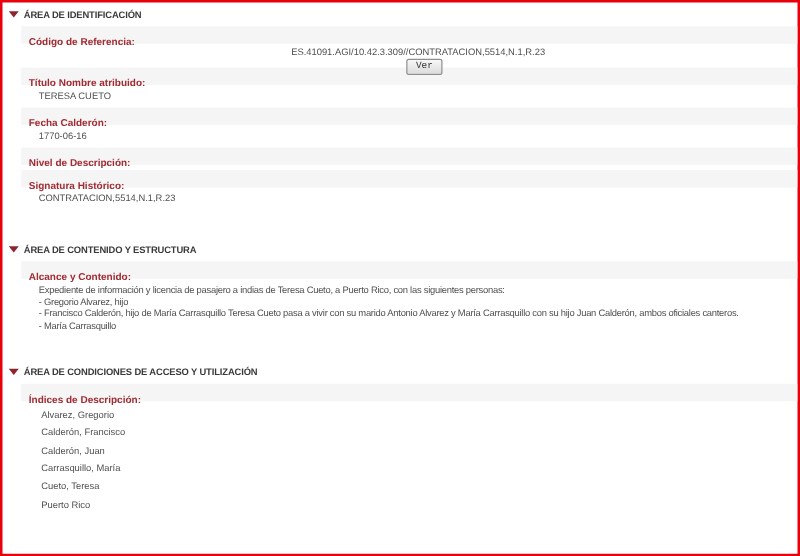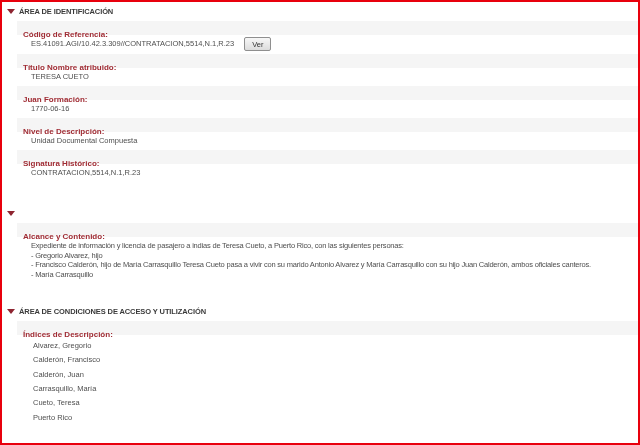--- a/index.html
+++ b/index.html
@@ -52,24 +52,24 @@
   .value-row {
     margin: 0 0 4px 29px;
     font-size: 7.5px;
     color: #4f4f4f;
     line-height: 10px;
     height: 10px;
     display: flex;
     align-items: center;
     white-space: nowrap;
   }
-  .value-row.with-btn { height: 14px; margin-top: -2px; margin-bottom: 2px; }
+  .value-row.with-btn { height: 14px; margin-top: -2px; margin-bottom: 2px; flex-direction: column; }
   .ver-btn {
     margin-left: 10px;
-    font-family: Liberation Sans, sans-serif;
+    font-family: Liberation Mono, monospace;
     font-size: 7.5px;
     color: #333;
     line-height: 11px;
     padding: 0 7px;
     height: 14px;
     background: linear-gradient(#f7f7f7, #dcdcdc);
     border: 1px solid #8f8f8f;
     border-radius: 2px;
     cursor: pointer;
   }
@@ -114,44 +114,42 @@
     </div>
 
     <div class="label-band">
       <span class="lbl">Título Nombre atribuido:</span>
     </div>
     <div class="value-row">
       <span>TERESA CUETO</span>
     </div>
 
     <div class="label-band">
-      <span class="lbl">Juan Formación:</span>
+      <span class="lbl">Fecha Calderón:</span>
     </div>
     <div class="value-row">
       <span>1770-06-16</span>
     </div>
 
     <div class="label-band">
       <span class="lbl">Nivel de Descripción:</span>
-    </div>
-    <div class="value-row">
-      <span>Unidad Documental Compuesta</span>
     </div>
 
     <div class="label-band">
       <span class="lbl">Signatura Histórico:</span>
     </div>
     <div class="value-row">
       <span>CONTRATACION,5514,N.1,R.23</span>
     </div>
   </section>
 
   <section class="sec sec-contenido">
     <div class="sec-header">
       <span class="tri"></span>
+      <span class="sec-title">ÁREA DE CONTENIDO Y ESTRUCTURA</span>
     </div>
 
     <div class="label-band">
       <span class="lbl">Alcance y Contenido:</span>
     </div>
     <div class="paragraph">
       <div>Expediente de información y licencia de pasajero a indias de Teresa Cueto, a Puerto Rico, con las siguientes personas:</div>
       <div>- Gregorio Alvarez, hijo</div>
       <div>- Francisco Calderón, hijo de María Carrasquillo Teresa Cueto pasa a vivir con su marido Antonio Alvarez y María Carrasquillo con su hijo Juan Calderón, ambos oficiales canteros.</div>
       <div>- María Carrasquillo</div>

